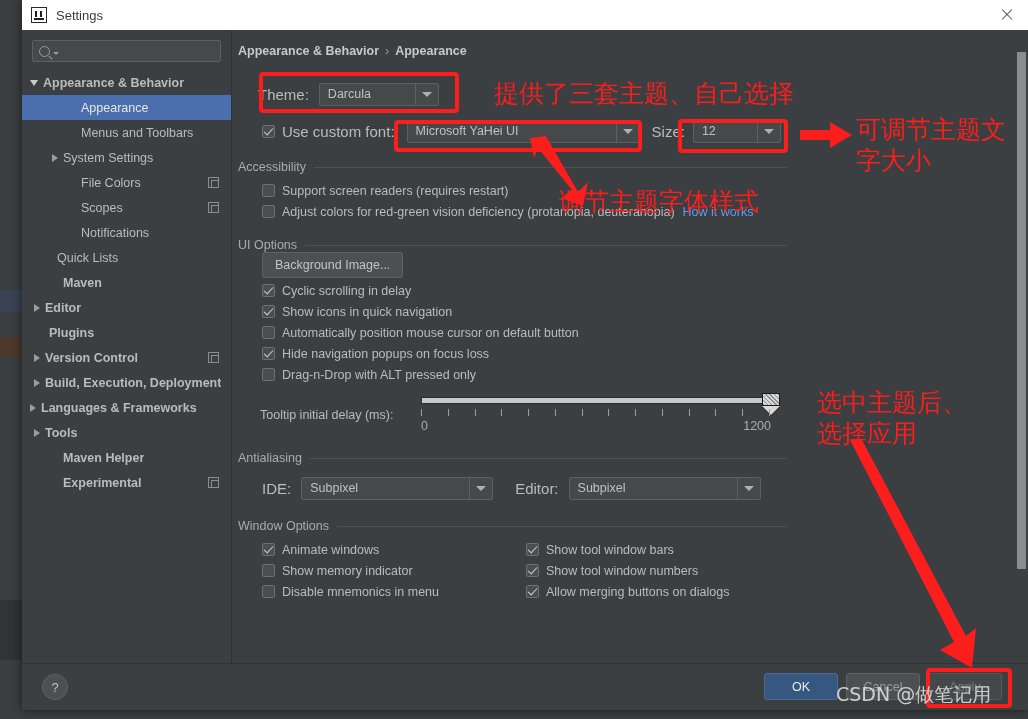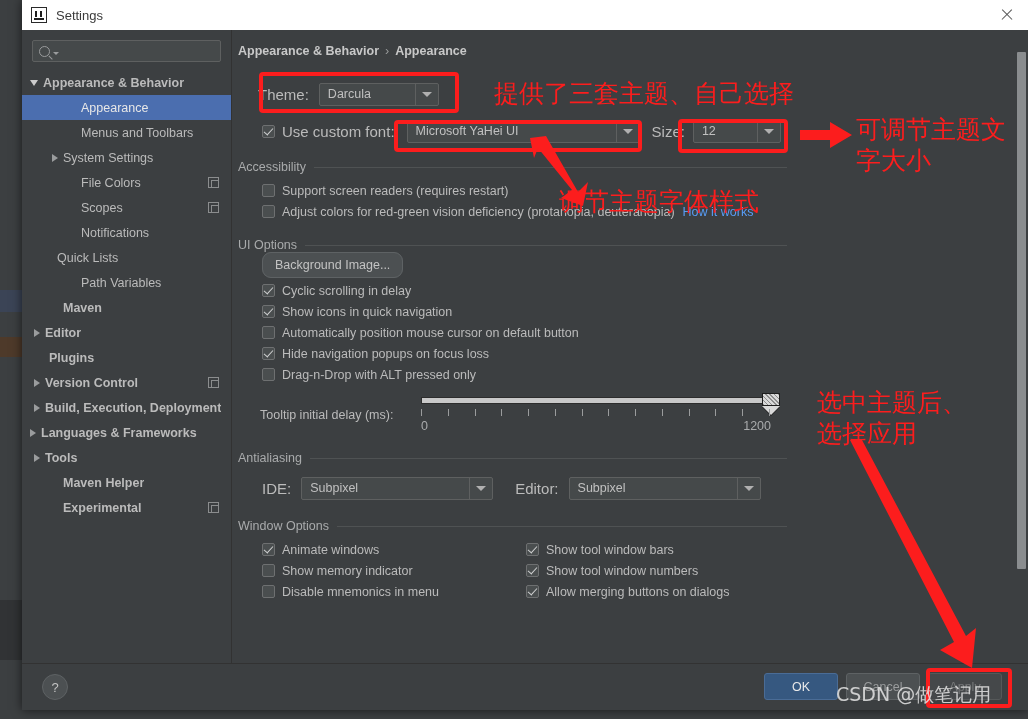--- a/index.html
+++ b/index.html
@@ -123,21 +123,21 @@
     content:"";position:absolute;left:3px;top:0px;width:4px;height:8px;
     border:solid #cfd0d1;border-width:0 1.6px 1.6px 0;transform:rotate(42deg);
   }
   .cbrow{display:flex;align-items:center;height:21px;font-size:12.5px;color:#bbbbbb;cursor:default;}
 
   .grp{display:flex;align-items:center;margin:14px 0 6px 0;}
   .grp .gt{font-size:12.5px;color:#a9abac;white-space:nowrap;padding-right:8px;}
   .grp .gl{flex:1;height:1px;background:#4f5253;}
 
   .btn{
-    background:#4c5052;border:1px solid #5e6264;border-radius:9px;color:#c3c3c3;
+    background:#4c5052;border:1px solid #5e6264;border-radius:3px;color:#c3c3c3;
     font-size:12.5px;padding:5px 12px;cursor:default;
   }
   .link{color:#589df6;font-size:12.5px;cursor:default;}
 
   
   #slider-wrap{position:relative;height:52px;margin-top:8px;}
   #slider-track{
     position:absolute;left:183px;top:4px;width:349px;height:7px;
     background:#c9c9c9;border:1px solid #2d2d2d;box-sizing:border-box;
   }
@@ -252,24 +252,20 @@
             <span class="lbl">Scopes</span>
             <span class="copy-ic"></span>
           </div>
           <div class="tree-item" style="padding-left: 48px;">
             <span class="arrow none"></span>
             <span class="lbl">Notifications</span>
           </div>
           <div class="tree-item" style="padding-left: 24px;">
             <span class="arrow none"></span>
             <span class="lbl">Quick Lists</span>
-          </div>
-          <div class="tree-item" style="padding-left: 48px;">
-            <span class="arrow none"></span>
-            <span class="lbl">Path Variables</span>
           </div>
           <div class="tree-item" style="padding-left: 30px;">
             <span class="arrow none"></span>
             <span class="lbl bold">Maven</span>
           </div>
           <div class="tree-item" style="padding-left: 12px;">
             <span class="arrow right"></span>
             <span class="lbl bold">Editor</span>
           </div>
           <div class="tree-item" style="padding-left: 16px;">

